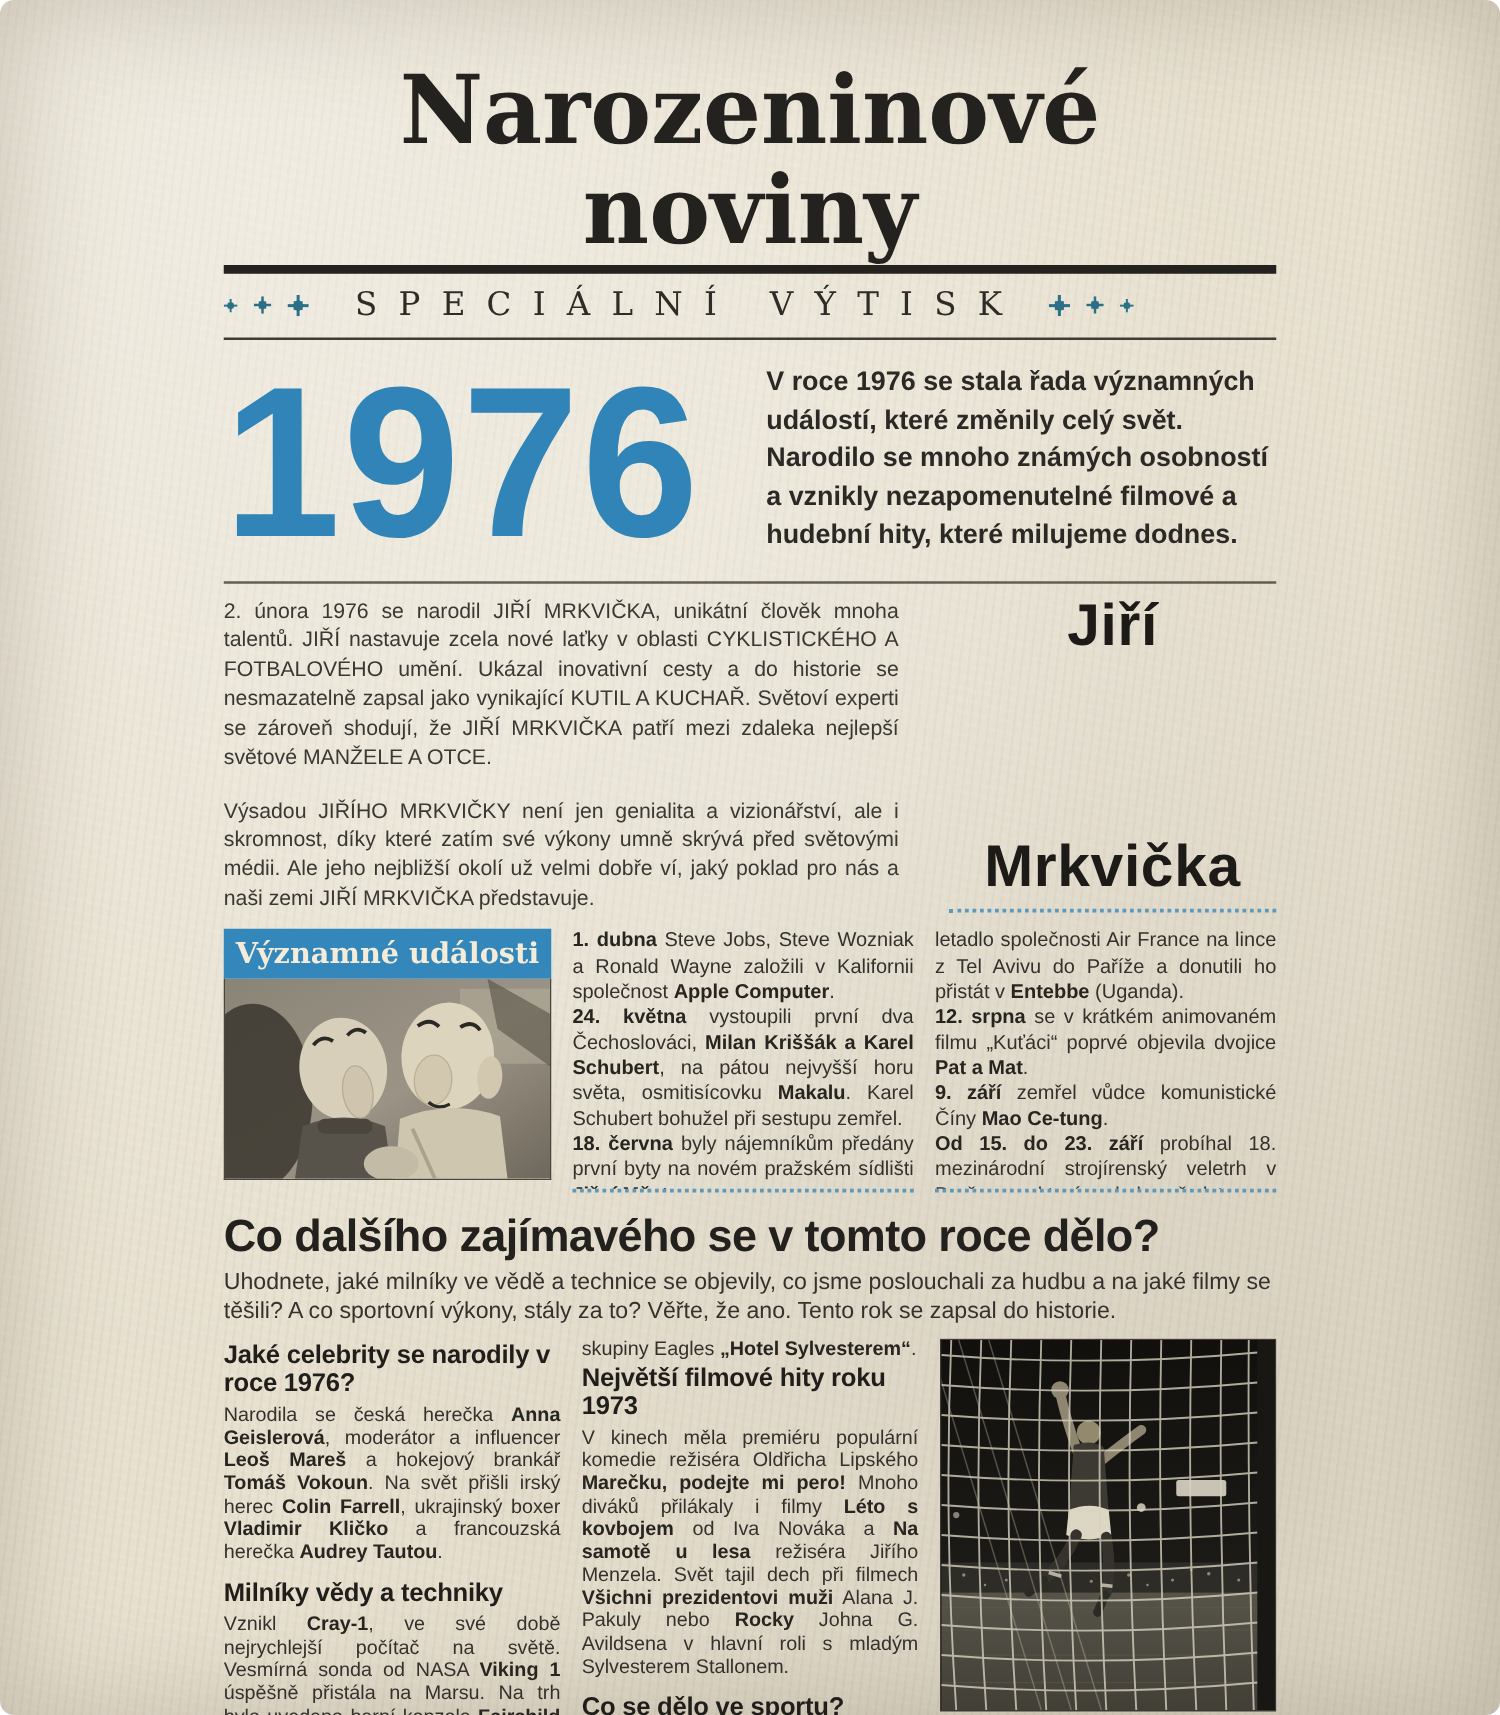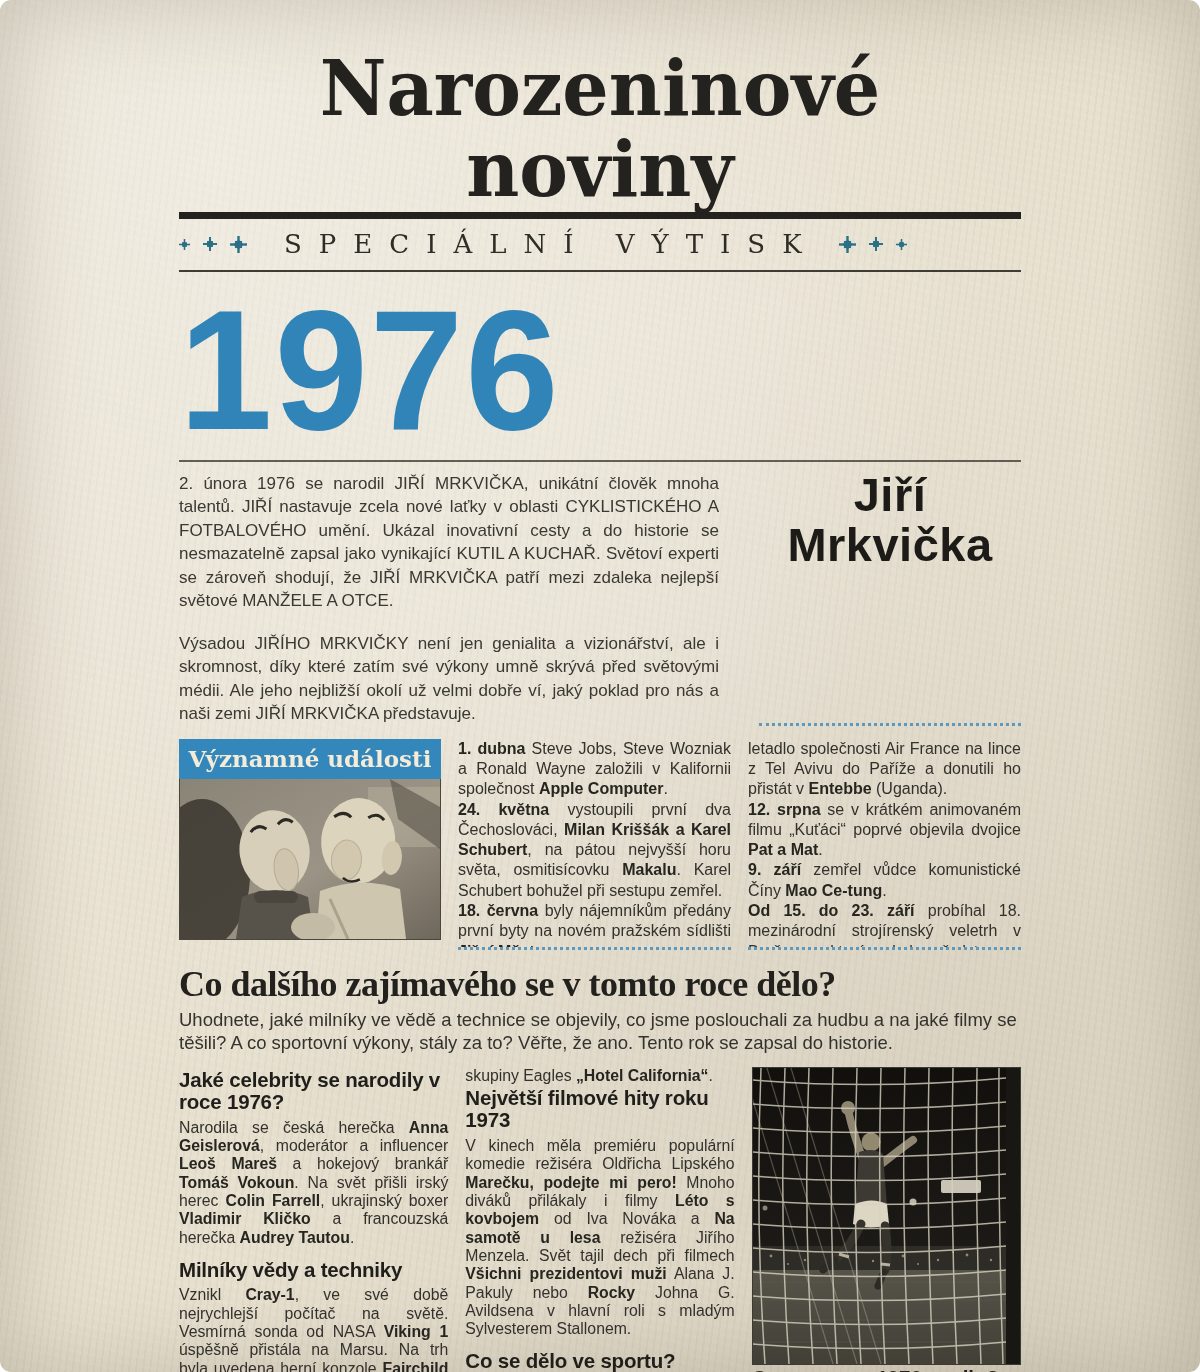--- a/index.html
+++ b/index.html
@@ -62,21 +62,21 @@
 
   .rule{height:2px;background:#4b473c;opacity:.85;}
   .rule-top-main{margin-top:22px;}
 
   
   .main-row{display:flex;gap:40px;margin-top:8px;}
   .bio{flex:1;font-size:17px;line-height:1.38;text-align:justify;color:#3a3833;padding-top:2px;}
   .bio p{margin:0;}
   .bio p + p{margin-top:19px;}
   .name-card{
-    width:262px;display:flex;flex-direction:column;justify-content:flex-start;
+    width:262px;display:flex;flex-direction:column;justify-content:space-between;
     text-align:center;border-bottom:3px dotted #5e98ba;padding-bottom:10px;
   }
   .name-line{font-size:47px;font-weight:bold;line-height:1.06;color:#1c1b18;letter-spacing:.5px;}
 
   
   .events-row{display:flex;gap:17px;margin-top:13px;}
   .events-photo-col{width:262px;}
   .events-banner{
     background:#3487ba;color:#f4ecd9;
     font-family:"DejaVu Serif", serif;font-weight:700;
@@ -84,21 +84,21 @@
   }
   .photo-frame1{height:160px;border:1px solid #4a463c;border-top:none;overflow:hidden;}
   .photo-frame1 svg{display:block;}
   .events-col{
     flex:1;font-size:16px;line-height:1.27;text-align:justify;color:#33312c;
     border-bottom:3px dotted #5e98ba;padding-bottom:10px;height:198px;overflow:hidden;
   }
   .events-col p{margin:0;}
 
   
-  .more-heading{font-size:36px;font-weight:bold;letter-spacing:-.5px;color:#22211d;margin-top:16px;line-height:1.05;font-family:Liberation Serif, serif;}
+  .more-heading{font-size:36px;font-weight:bold;letter-spacing:-.5px;color:#22211d;margin-top:16px;line-height:1.05;}
   .more-intro{font-size:18.5px;line-height:1.25;color:#33322d;margin-top:5px;}
   .more-cols{display:flex;gap:17px;margin-top:12px;padding-bottom:14px;border-bottom:2px solid #4b473c;height:478px;overflow:hidden;}
   .mcol{flex:1;font-size:15.8px;line-height:1.16;text-align:justify;color:#33312c;}
   .mcol h3{font-size:20.5px;line-height:1.1;margin:12px 0 5px;text-align:left;color:#1f1e1a;letter-spacing:-.2px;}
   .mcol .first h3{margin-top:2px;}
   .mcol p{margin:0;}
   .mcol .lead{margin-bottom:2px;}
   .photo-frame2{height:296px;border:1px solid #3c3a33;overflow:hidden;background:#181713;}
   .photo-frame2 svg{display:block;}
 
@@ -165,20 +165,21 @@
                 <rect x="4.3" y="0" width="1.4" height="10"></rect>
                 <rect x="0" y="4.3" width="10" height="1.4"></rect>
               </g>
             </svg>
         </span>
       </div>
     </div>
 
     <div class="hero">
       <div class="hero-year">1976</div>
+      <div class="hero-intro">V roce 1976 se stala řada významných událostí, které změnily celý svět. Narodilo se mnoho známých osobností a vznikly nezapomenutelné filmové a hudební hity, které milujeme dodnes.</div>
     </div>
 
     <div class="rule rule-top-main"></div>
 
     <div class="main-row">
       <div class="bio">
         <p>2. února 1976 se narodil JIŘÍ MRKVIČKA, unikátní člověk mnoha talentů. JIŘÍ nastavuje zcela nové laťky v oblasti CYKLISTICKÉHO A FOTBALOVÉHO umění. Ukázal inovativní cesty a do historie se nesmazatelně zapsal jako vynikající KUTIL A KUCHAŘ. Světoví experti se zároveň shodují, že JIŘÍ MRKVIČKA patří mezi zdaleka nejlepší světové MANŽELE A OTCE.</p>
         <p>Výsadou JIŘÍHO MRKVIČKY není jen genialita a vizionářství, ale i skromnost, díky které zatím své výkony umně skrývá před světovými médii. Ale jeho nejbližší okolí už velmi dobře ví, jaký poklad pro nás a naši zemi JIŘÍ MRKVIČKA představuje.</p>
       </div>
       <div class="name-card">
@@ -253,21 +254,21 @@
             <p>Narodila se česká herečka <b>Anna Geislerová</b>, moderátor a influencer <b>Leoš Mareš</b> a hokejový brankář <b>Tomáš Vokoun</b>. Na svět přišli irský herec <b>Colin Farrell</b>, ukrajinský boxer <b>Vladimir Kličko</b> a francouzská herečka <b>Audrey Tautou</b>.</p>
           </div>
           <div class="msec">
             <h3>Milníky vědy a techniky</h3>
             <p>Vznikl <b>Cray-1</b>, ve své době nejrychlejší počítač na světě. Vesmírná sonda od NASA <b>Viking 1</b> úspěšně přistála na Marsu. Na trh byla uvedena herní konzole <b>Fairchild Channel F</b>, která jako první umožňovala hráčům měnit hry pomocí ROM cartridge. Nadzvukový dopravní letoun  zahajuje první komerční lety.</p>
           </div>
 
         </div>
 
         <div class="mcol">
-          <p class="lead">skupiny Eagles <b>„Hotel California“</b>.</p>
+          <p class="lead">skupiny Eagles <b>„Hotel Sylvesterem“</b>.</p>
           <div class="msec first">
             <h3>Největší filmové hity roku 1973</h3>
             <p>V kinech měla premiéru populární komedie režiséra Oldřicha Lipského <b>Marečku, podejte mi pero!</b> Mnoho diváků přilákaly i filmy <b>Léto s kovbojem</b> od Iva Nováka a <b>Na samotě u lesa</b> režiséra Jiřího Menzela. Svět tajil dech při filmech <b>Všichni prezidentovi muži</b> Alana J. Pakuly nebo <b>Rocky</b> Johna G. Avildsena v hlavní roli s mladým Sylvesterem Stallonem.</p>
           </div>
           <div class="msec">
             <h3>Co se dělo ve sportu?</h3>
 
           </div>
         </div>
 

